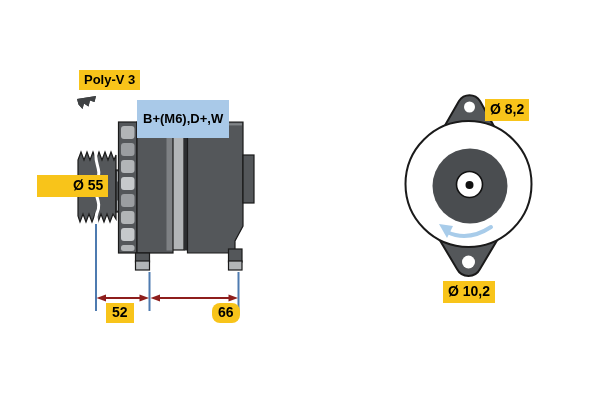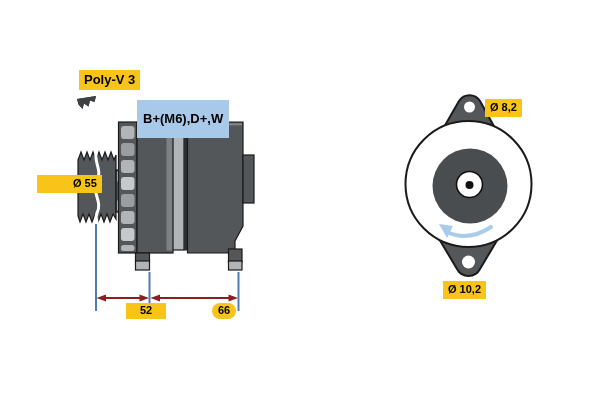--- a/index.html
+++ b/index.html
@@ -11,21 +11,21 @@
     --extension-blue:#4E7BB0;
     --rotation-blue:#A8CCEA;
   }
   html,body{margin:0;padding:0;background:#fff;}
   .canvas{
     position:relative;width:600px;height:400px;background:#fff;overflow:hidden;
     font-family:"Liberation Sans","DejaVu Sans",sans-serif;
   }
   .canvas svg{position:absolute;left:0;top:0;}
   .lbl{
-    position:absolute;font-weight:bold;font-size:11px;line-height:1.25;
+    position:absolute;font-weight:bold;font-size:14px;line-height:1.25;
     color:#000;padding:2px 5px;white-space:nowrap;
   }
   .yellow{background:var(--highlight-yellow);}
   .blue{background:var(--highlight-blue);}
   .belt-icons{position:absolute;left:77px;top:96px;display:flex;gap:3px;}
   
   .dark{fill:var(--body-dark);}
   .light{fill:var(--body-light);}
   .oln{stroke:#1a1a1a;stroke-width:1.2;}
   .oln2{stroke:#1a1a1a;stroke-width:2;stroke-linejoin:round;}
@@ -121,21 +121,21 @@
       <path class="belt" d="M0,3 L19,0 L17.5,6 L13,4.5 L11.5,10.5 L7,7.5 L5.5,13 L1.5,8.5 Z"></path>
     </svg>
   </div>
 
   <div class="lbl yellow" style="left:79px;top:70px;font-size:13px;">Poly-V 3</div>
 
   <div class="lbl blue" style="left:137px;top:100px;font-size:13px;padding:11px 6px;">B+(M6),D+,W</div>
 
   <div class="lbl yellow" style="left:37px;top:175px;padding-left:36px;">Ø 55</div>
 
-  <div class="lbl yellow" style="left:126px;top:303px;padding:1px 14px;">52</div>
+  <div class="lbl yellow" style="left:106px;top:303px;padding:1px 6px;">52</div>
 
   <div class="lbl yellow" style="left:212px;top:303px;padding:1px 6px;border-radius:8px;">66</div>
 
   <div class="lbl yellow" style="left:485px;top:99px;">Ø 8,2</div>
 
   <div class="lbl yellow" style="left:443px;top:281px;">Ø 10,2</div>
 
 </div>
 
 </body></html>

